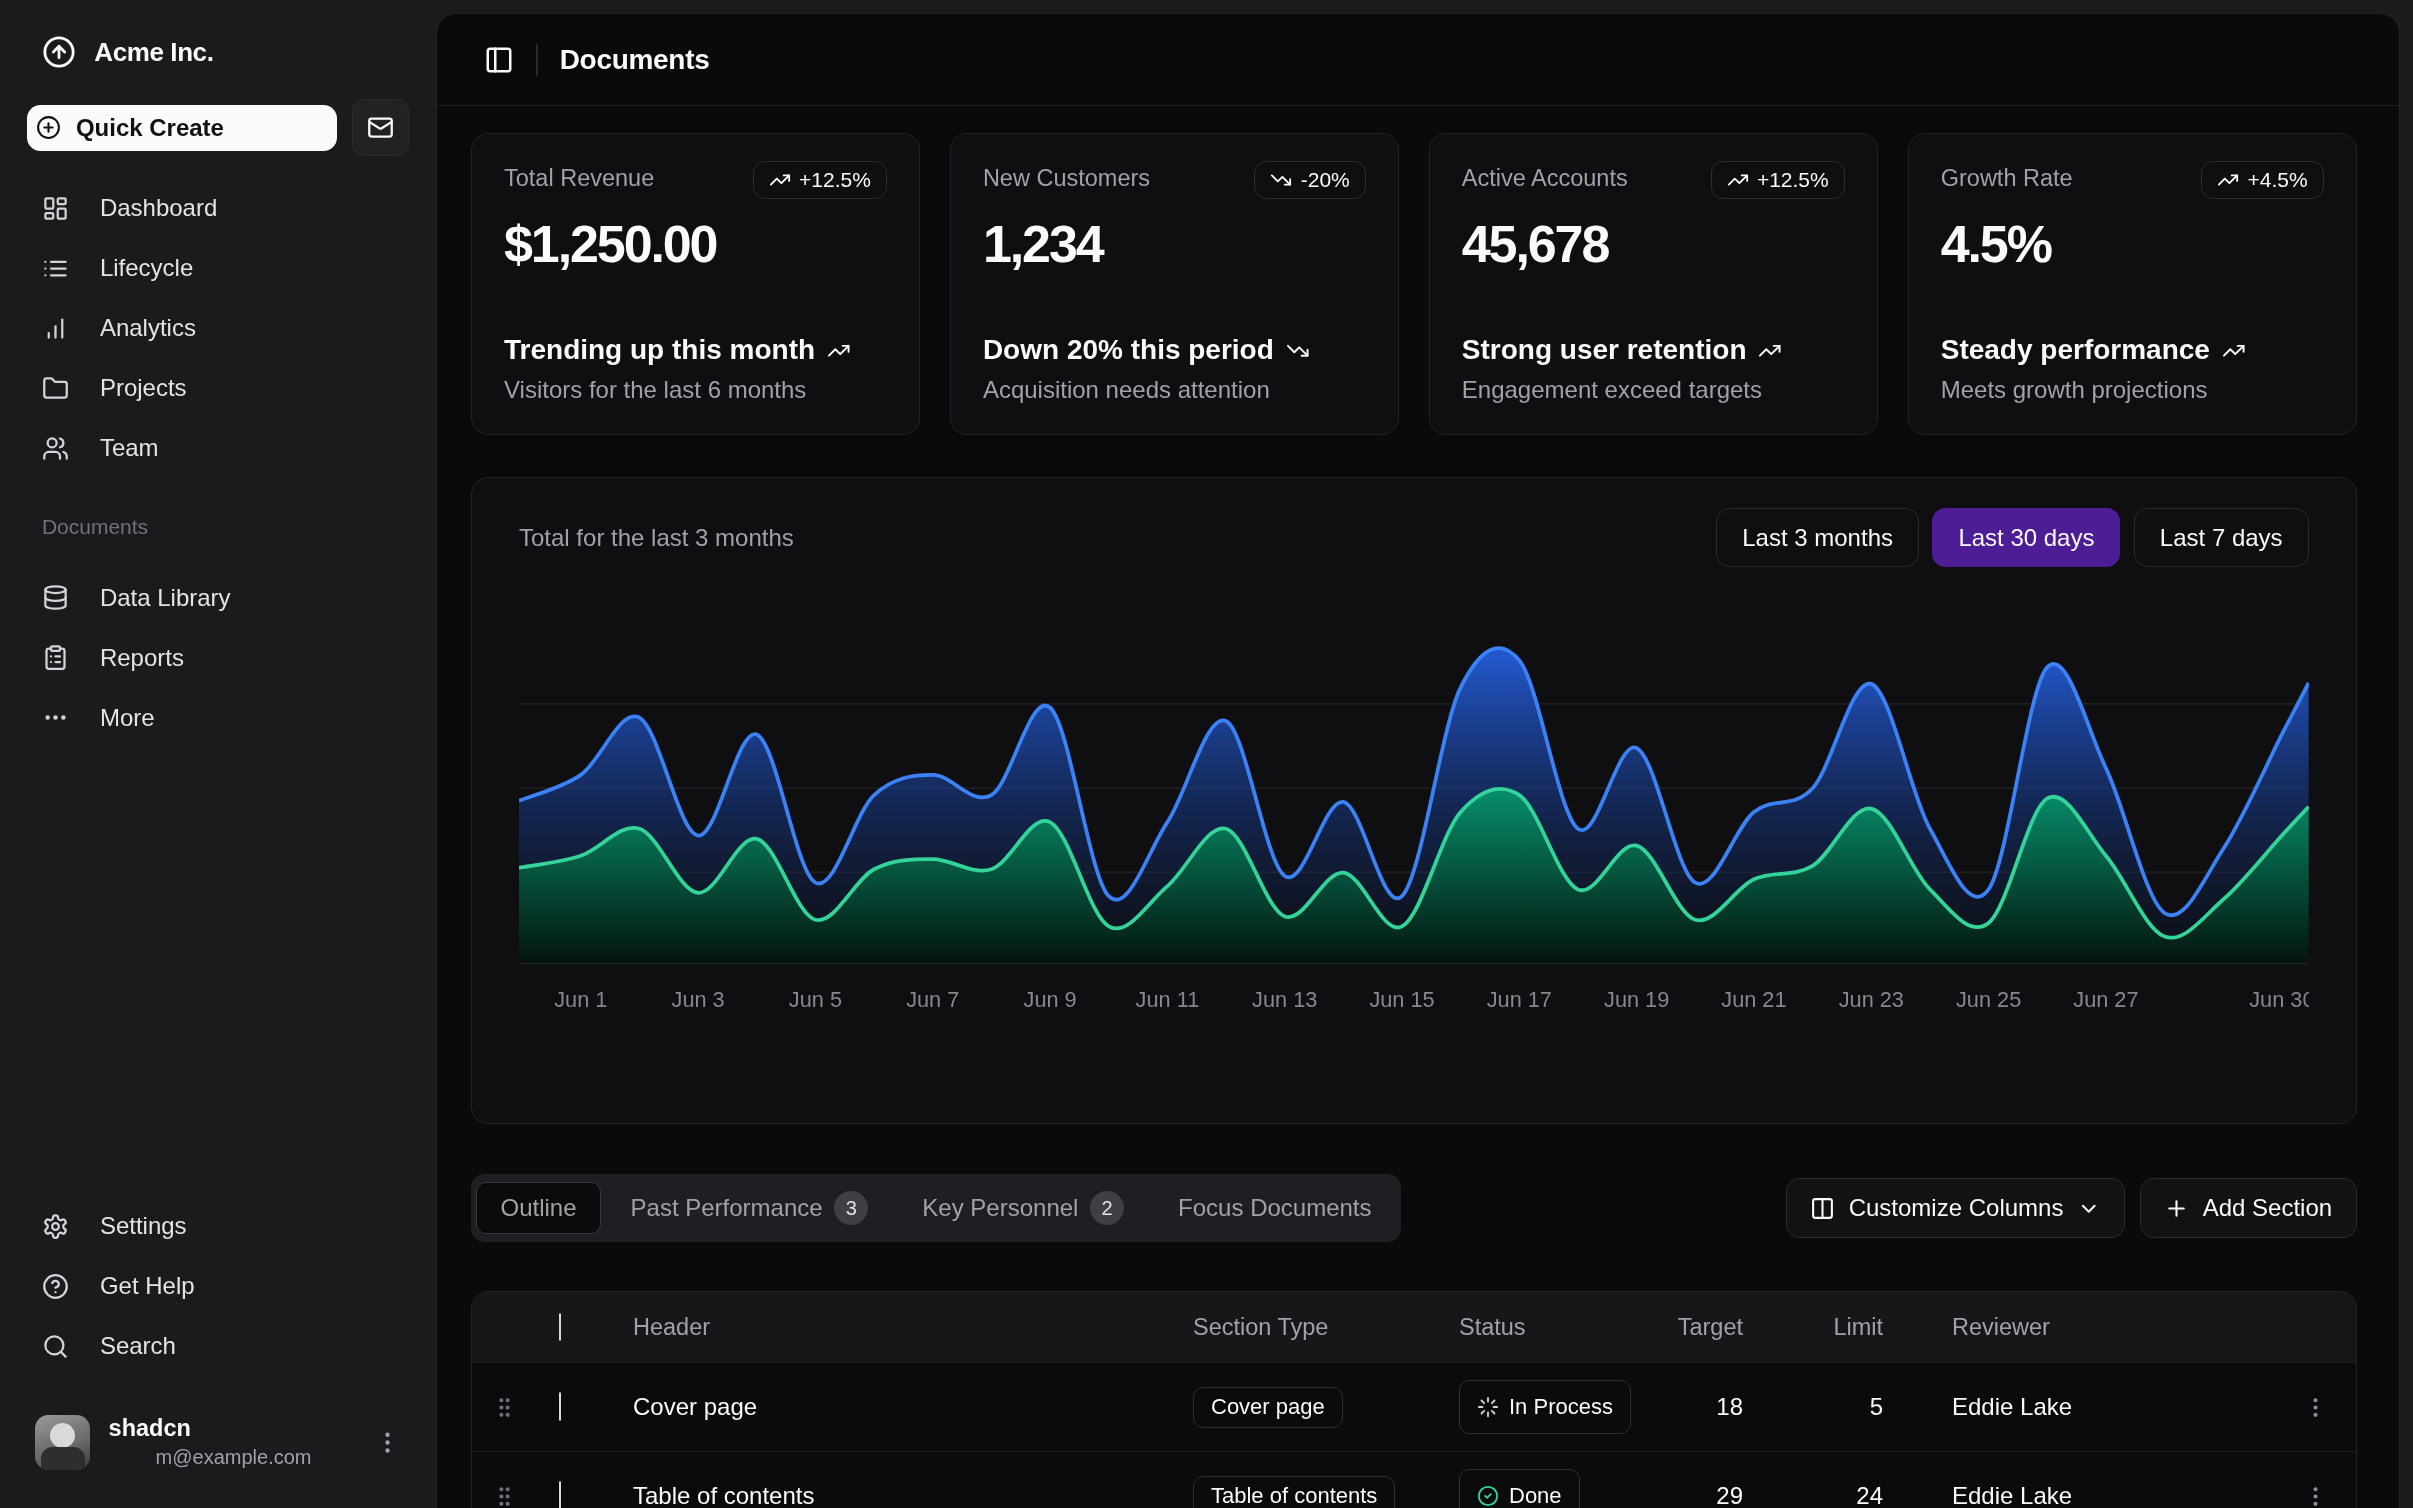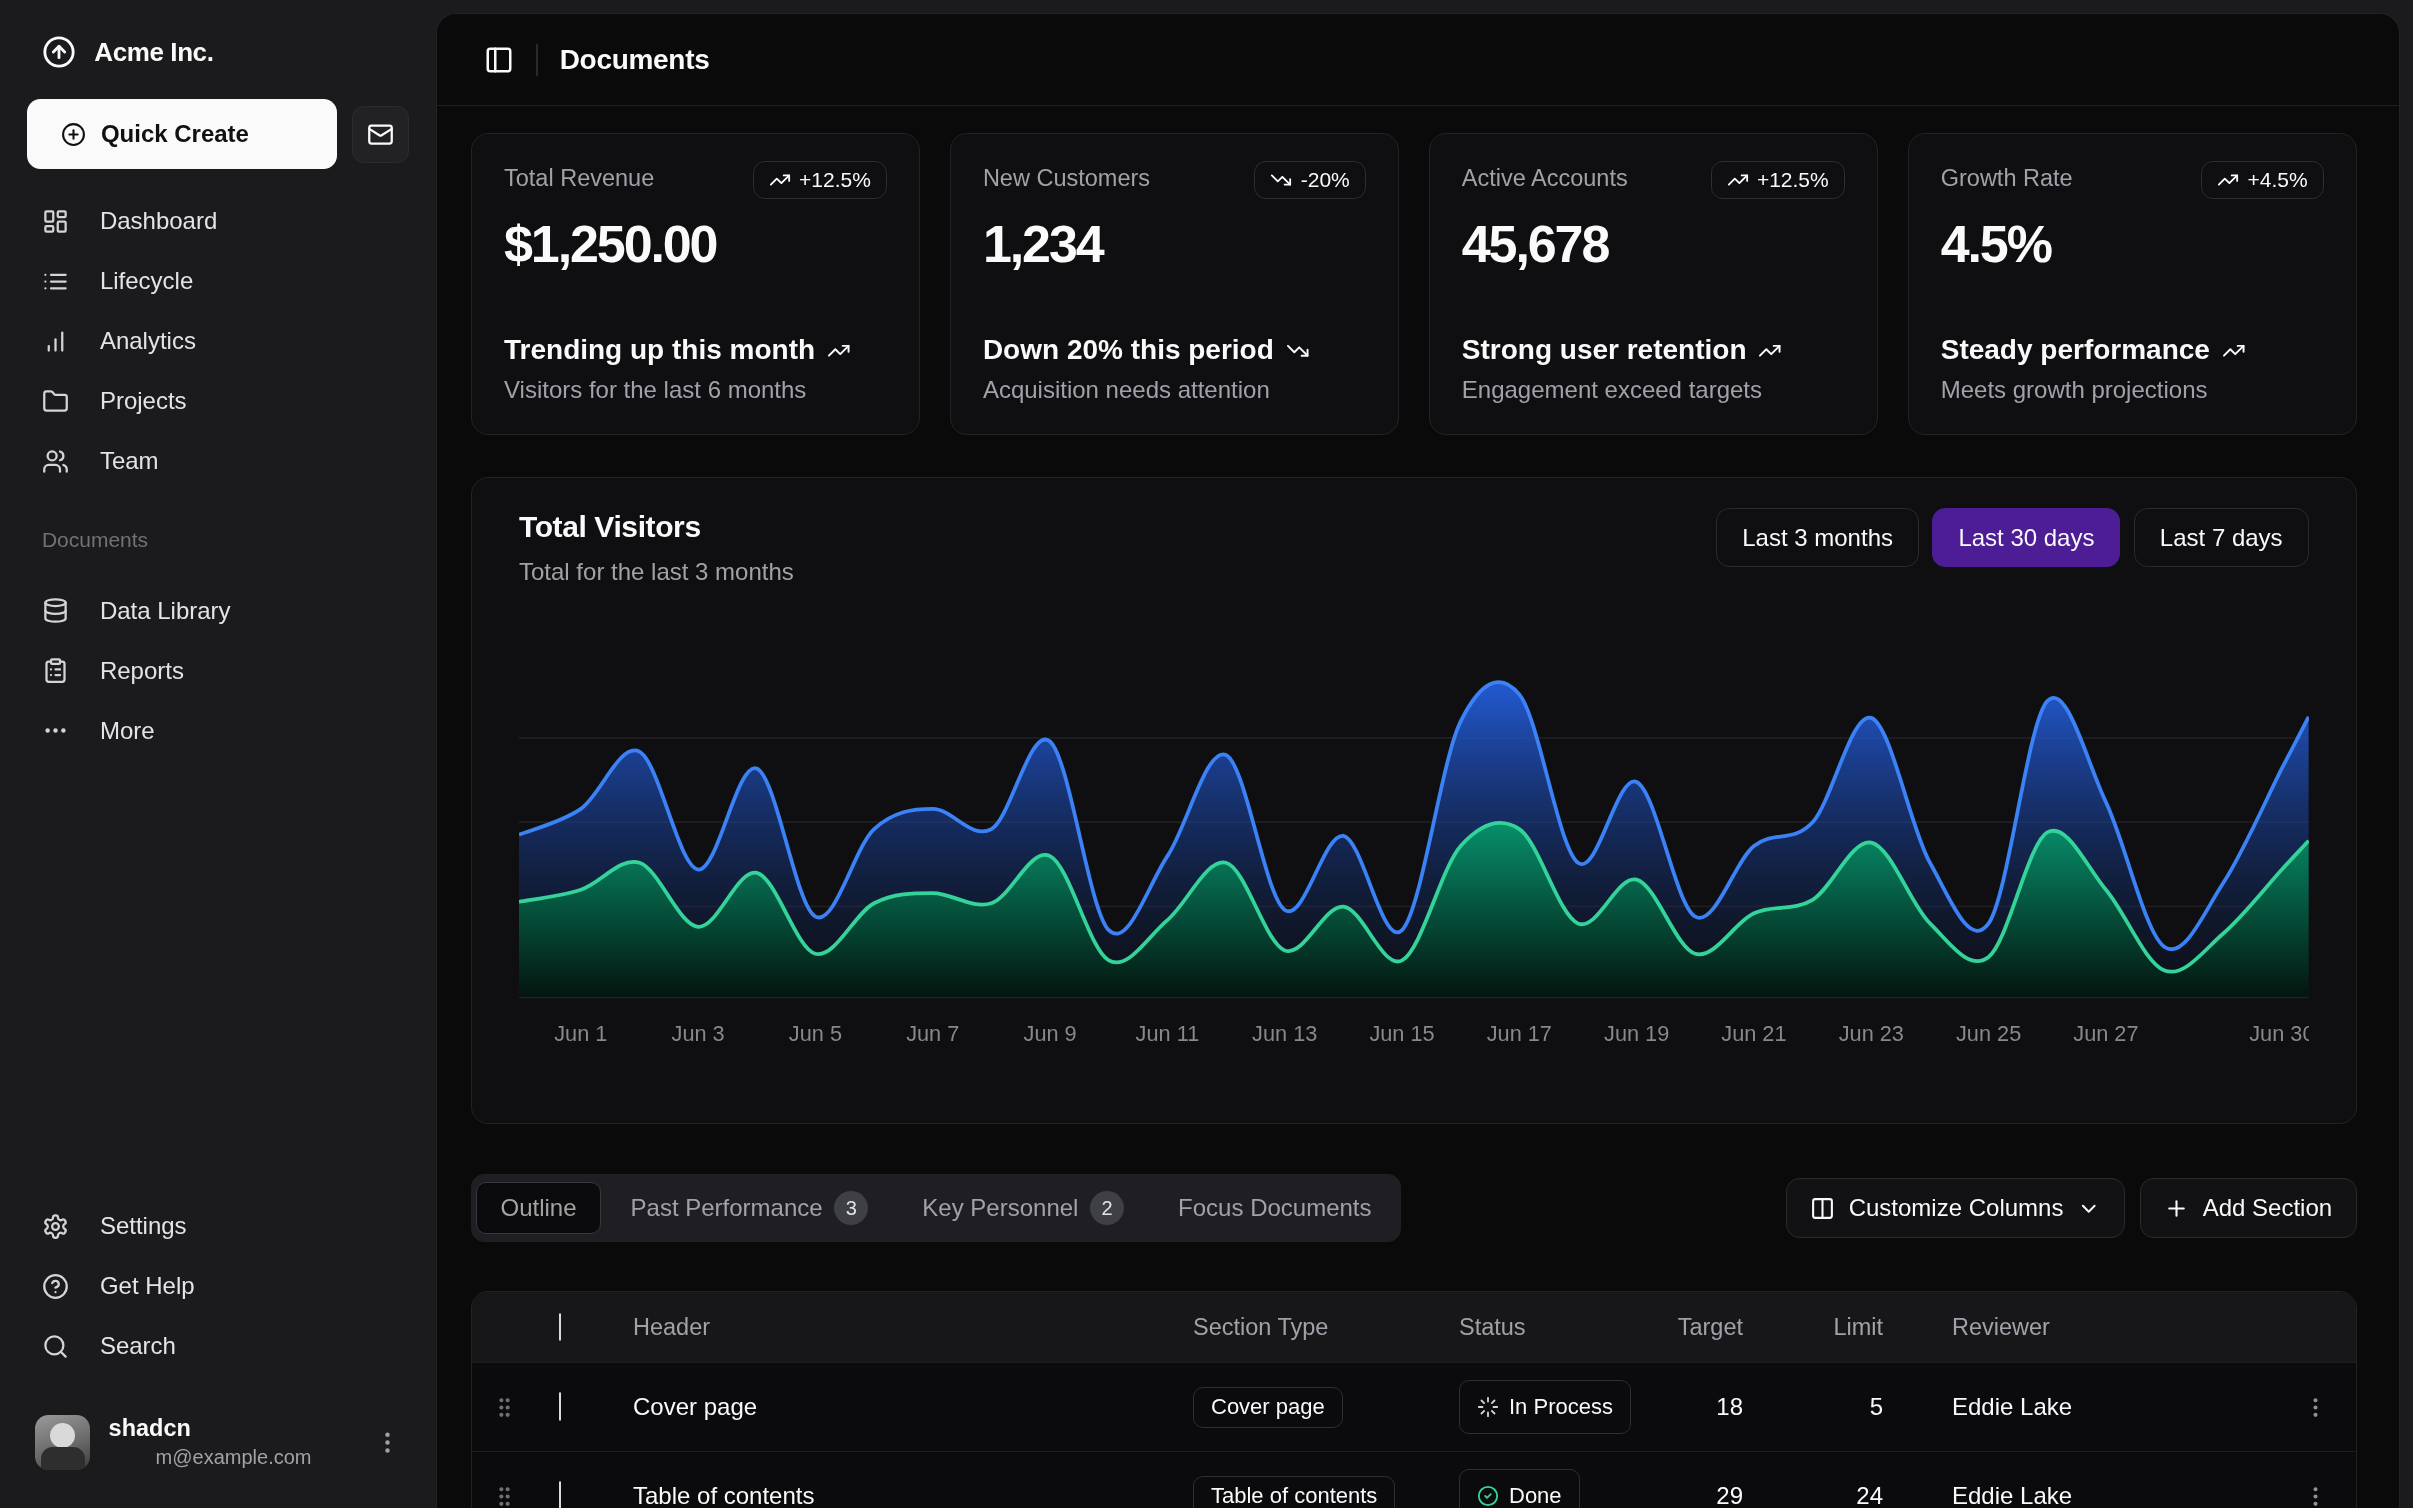--- a/index.html
+++ b/index.html
@@ -10,21 +10,21 @@
     -webkit-font-smoothing:antialiased;
   }
   svg { display:block; }
 
   
   .sidebar { width:436px; flex:0 0 436px; display:flex; flex-direction:column; padding:23.5px 23.5px 30px 23.5px; }
   .org-row { display:flex; align-items:center; gap:18.4px; padding:11.7px 18.4px; color:#fafafa; }
   .org-name { font-size:26px; font-weight:700; letter-spacing:-0.4px; }
   .quick-row { display:flex; align-items:center; gap:15px; margin-top:18.4px; padding:0 3.4px; }
   .quick-btn { flex:1; display:flex; align-items:center; gap:15px; background:#fafafa; color:#111;
-    height:70px; border-radius:13.4px; padding:0 34px; font-size:24px; font-weight:600; border:none; cursor:pointer; }
+    height:46px; border-radius:13.4px; padding:0 9px; font-size:24px; font-weight:600; border:none; cursor:pointer; }
   .mail-btn { width:57px; height:57px; border-radius:11.7px; background:#222225; border:0.8px solid #2c2c30;
     display:flex; align-items:center; justify-content:center; color:#fafafa; cursor:pointer; }
   .nav { list-style:none; margin-top:22px; display:flex; flex-direction:column; }
   .nav-item { display:flex; align-items:center; gap:31px; height:60px; padding:0 18.4px; border-radius:11.7px;
     color:#e4e4e7; font-size:24px; cursor:pointer; }
   .nav-item .ic { color:#d4d4d8; display:flex; }
   .section-label { margin:37px 0 6.7px 18.4px; font-size:21px; color:#717179; }
   .sidebar-bottom { margin-top:auto; }
   .user-row { display:flex; align-items:center; gap:18.4px; margin-top:30px; padding:8.4px 11.7px; border-radius:13.4px; cursor:pointer; }
   .avatar { width:55px; height:55px; border-radius:13.4px; overflow:hidden; flex:0 0 55px;
@@ -392,21 +392,20 @@
                   <polyline points="16 7 22 7 22 13"></polyline>
                 </svg>
               </span>
        </div>
        <div class="card-footnote">Meets growth projections</div>
      </div>
         </div>
       </div>
 
     <section class="chart-card">
-      <h2 class="chart-title">Total Visitors</h2>
       <div class="chart-subtitle">Total for the last 3 months</div>
       <div class="range-group" id="range-group">
           <button class="range-btn">Last 3 months</button>
           <button class="range-btn selected">Last 30 days</button>
           <button class="range-btn">Last 7 days</button>
         </div>
       <div class="chart-wrap" id="chart-wrap">
           <svg viewBox="0 0 2142 500" width="100%" height="419">
       <defs>
         <linearGradient id="gB" x1="0" y1="0" x2="0" y2="1">

